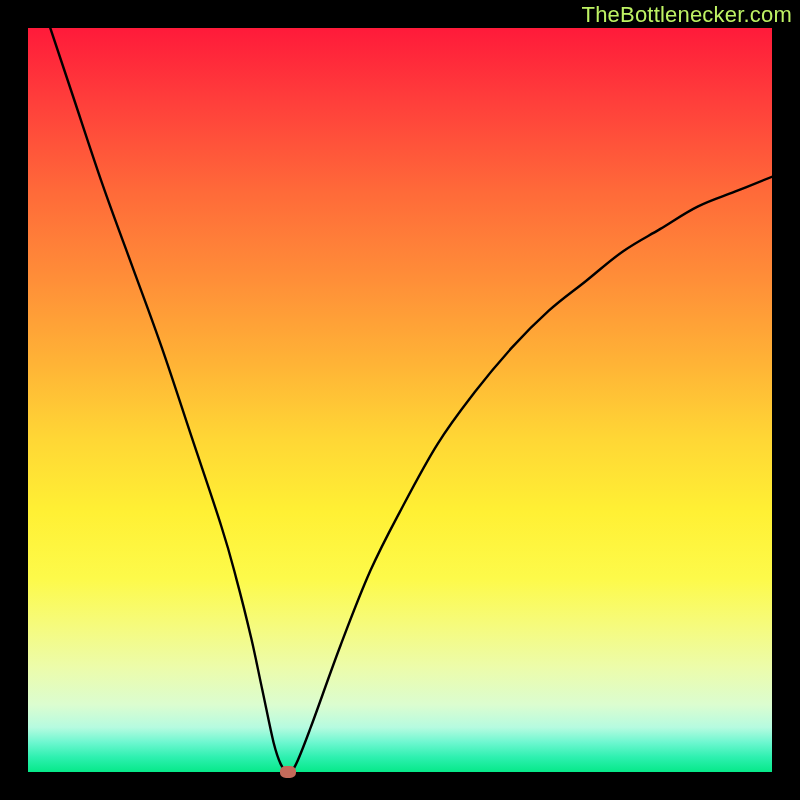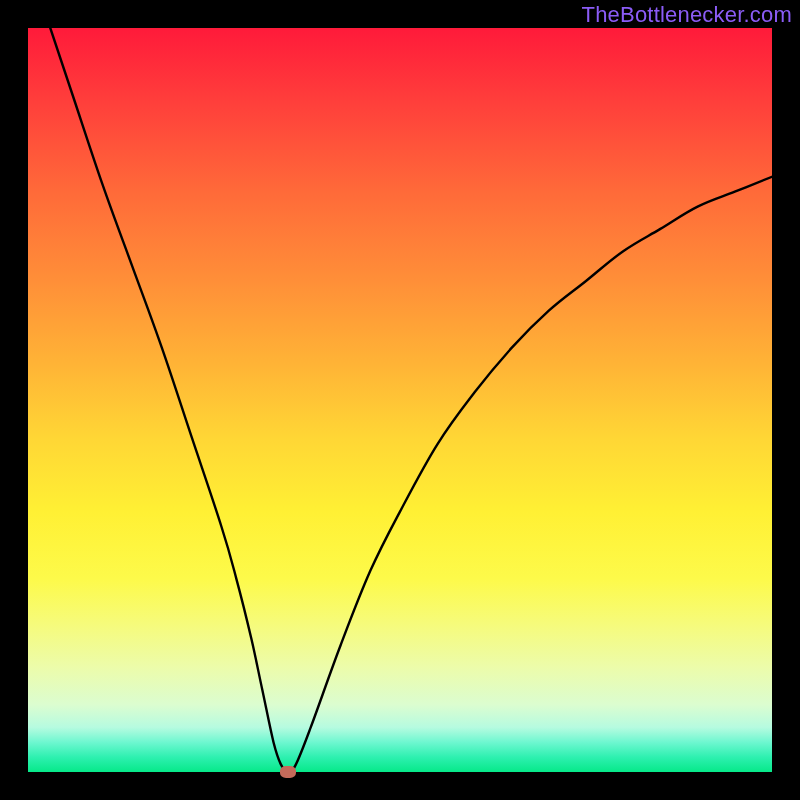--- a/index.html
+++ b/index.html
@@ -13,21 +13,21 @@
   }
   .frame {
     position: absolute;
     inset: 0;
     background: #000;
   }
   .watermark {
     position: absolute;
     top: 2px;
     right: 8px;
-    color: #8b5cf6;
+    color: #bef264;
     font-size: 22px;
     font-weight: 500;
     letter-spacing: 0.2px;
     z-index: 5;
   }
   .plot {
     position: absolute;
     left: 28px;
     top: 28px;
     width: 744px;

